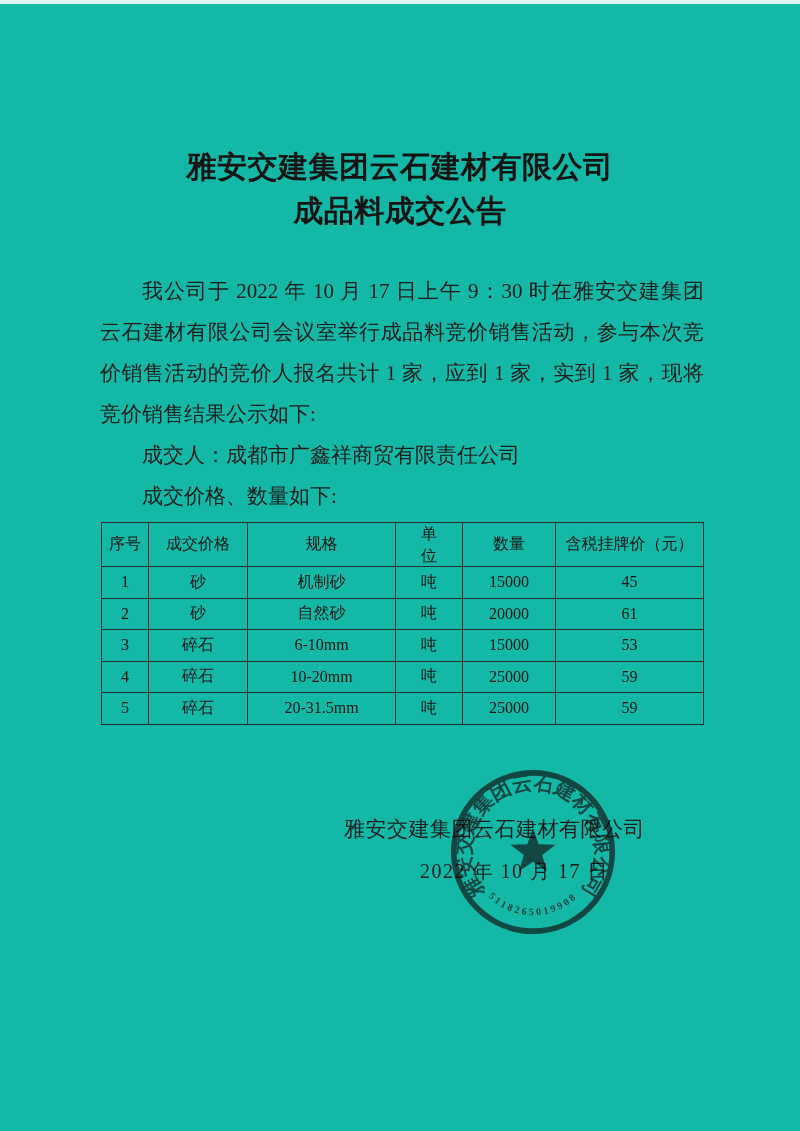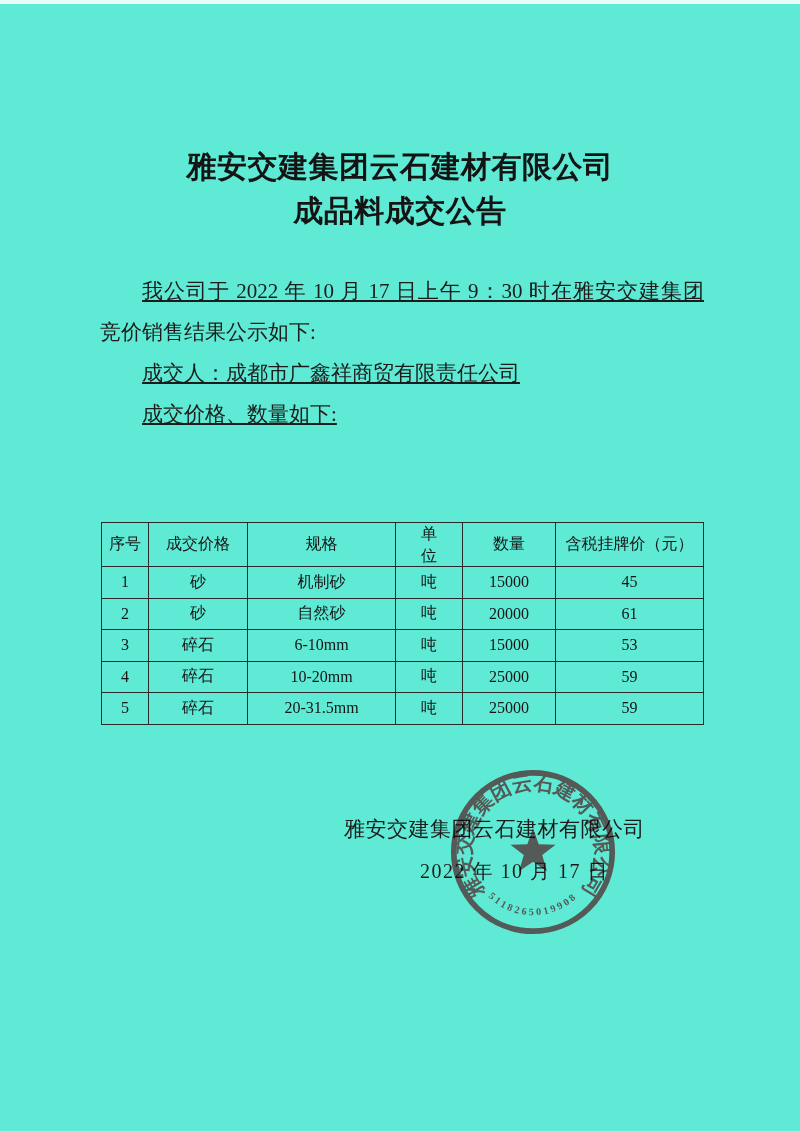--- a/index.html
+++ b/index.html
@@ -4,36 +4,36 @@
 <style>
   * { margin:0; padding:0; box-sizing:border-box; }
   html,body { width:800px; }
   body {
     font-family: "Liberation Serif", "DejaVu Serif", serif;
     background:#f5f5fa;
   }
   .page {
     position:relative;
     width:800px; height:1131px;
-    background:#5eead4;
+    background:#14b8a6;
     overflow:hidden;
     color:#1a1a1a;
   }
   .scan-top-strip {
     position:absolute; top:0; left:0; right:0; height:4px;
     background:rgba(255,255,255,0.85);
   }
   
   .title-block { position:absolute; top:145px; left:0; width:800px; text-align:center; }
   .title-line { font-size:30px; line-height:44px; font-weight:700; color:#141414; letter-spacing:0.5px; }
   
   .body-block { position:absolute; top:271px; left:100px; width:604px; font-size:21px; line-height:41px; color:#1c1c1c; }
   .body-line { text-align:justify; }
   .body-line.fill { text-align-last:justify; }
-  .body-line.indent { text-indent:2em;text-decoration:underline; }
+  .body-line.indent { text-indent:2em; }
   
   table.results {
     position:absolute; top:522px; left:101px; width:602px;
     border-collapse:collapse; table-layout:fixed;
     font-size:16px; color:#161616;
     background:transparent;
   }
   table.results, table.results th, table.results td {
     border:1.5px solid #2a2a2a;
   }
@@ -63,20 +63,22 @@
 <div class="page">
   <div class="scan-top-strip"></div>
 
   <div class="title-block">
     <div class="title-line">雅安交建集团云石建材有限公司</div>
     <div class="title-line">成品料成交公告</div>
   </div>
 
   <div class="body-block">
     <div class="body-line fill indent">我公司于 2022 年 10 月 17 日上午 9：30 时在雅安交建集团</div>
+    <div class="body-line fill">云石建材有限公司会议室举行成品料竞价销售活动，参与本次竞</div>
+    <div class="body-line fill">价销售活动的竞价人报名共计 1 家，应到 1 家，实到 1 家，现将</div>
     <div class="body-line">竞价销售结果公示如下:</div>
     <div class="body-line indent">成交人：成都市广鑫祥商贸有限责任公司</div>
     <div class="body-line indent">成交价格、数量如下:</div>
   </div>
 
   <table class="results">
     <colgroup>
       <col style="width:47px">
         <col style="width:99px">
         <col style="width:148px">

